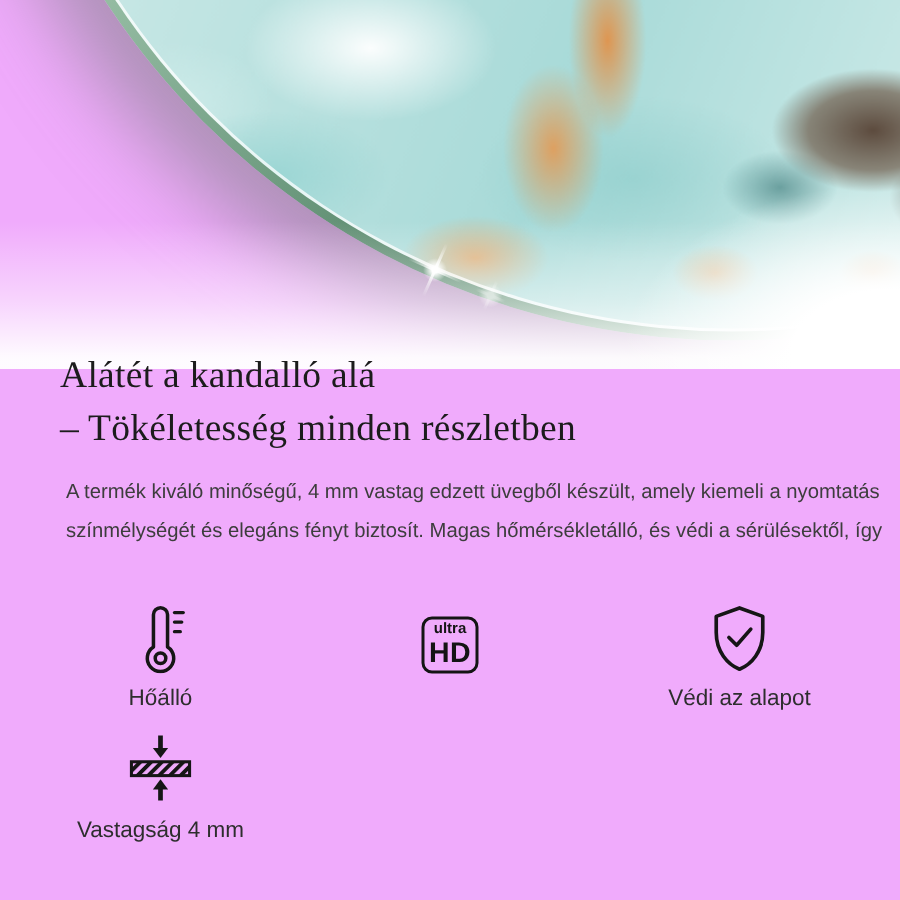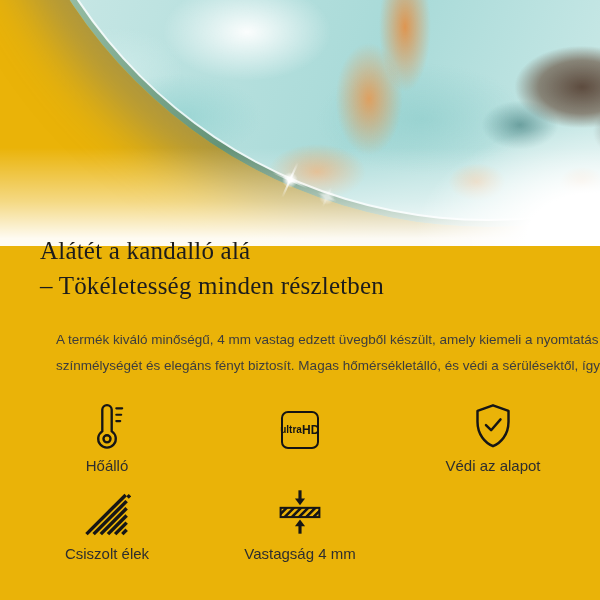--- a/index.html
+++ b/index.html
@@ -1,20 +1,20 @@
 <!DOCTYPE html>
 <html><head>
 <meta charset="utf-8">
 <style>
   html,body { margin:0; padding:0; }
   body {
     width:600px; height:600px; background:#ffffff; overflow:hidden;
     font-family:"Liberation Sans", sans-serif;
   }
-  .page { position:relative; width:600px; height:600px; background:#eab308; overflow:hidden; }
+  .page { position:relative; width:600px; height:600px; background:#f0abfc; overflow:hidden; }
 
   
   .hero { position:absolute; top:0; left:0; width:600px; height:246px; overflow:hidden; }
   .disc {
     position:absolute; left:-11px; top:-771px; width:998px; height:998px; border-radius:50%;
     background: linear-gradient(135deg, #d4e6da 18%, #9dc3aa 40%, #57876b 62%, #7fae90 78%, #a9cbb5 90%);
     box-shadow: -24px 30px 50px -4px rgba(112,122,119,0.5);
   }
   .disc-face {
     position:absolute; inset:6px; border-radius:50%;
@@ -56,38 +56,38 @@
     background: radial-gradient(circle, rgba(255,255,255,1) 0 18%, rgba(255,255,255,0) 70%);
   }
 
   
   .title {
     position:absolute; left:40px; top:233px; margin:0;
     font-family:"Liberation Serif", serif; font-weight:400;
     font-size:25px; line-height:35px; color:#1c1c1c; letter-spacing:0.2px;
   }
   .desc {
-    position:absolute; left:40px; top:311px; margin:16px;
+    position:absolute; left:40px; top:311px; margin:4px;
     font-size:13.5px; line-height:26px; color:#3d3d3d;
   }
   .desc span { display:block; white-space:nowrap; }
 
   
   .features { position:absolute; left:0; top:399px; width:600px; }
   .feat-row { display:grid; grid-template-columns:214px 172px 214px; }
   .cell { height:88px; display:flex; flex-direction:column; align-items:center; }
   .icon-box { height:50px; display:flex; align-items:flex-end; justify-content:center; }
   .feat-label { margin-top:8px; font-size:15px; color:#2e2e2e; white-space:nowrap; }
   .uhd {
     width:34px; height:34px; border:2.5px solid #141414; border-radius:7px;
-    display:flex; flex-direction:row; align-items:center; justify-content:center;
+    display:flex; flex-direction:column; align-items:center; justify-content:center;
     color:#141414; line-height:1;
   }
   .uhd .u-top { font-size:10px; font-weight:700; margin-bottom:1px; }
-  .uhd .u-bot { font-size:12px; font-weight:800; letter-spacing:0.3px; }
+  .uhd .u-bot { font-size:19px; font-weight:800; letter-spacing:0.3px; }
   svg { display:block; }
 </style>
 </head>
 <body>
 
 <div class="page">
 
   <div class="hero">
     <div class="disc">
       <div class="disc-face"></div>
@@ -149,34 +149,20 @@
           </svg>
         </div>
         <div class="feat-label">Védi az alapot</div>
       </div>
 
     </div>
 
     <div class="feat-row">
 
 
-      <div class="cell">
-        <div class="icon-box">
-          <svg width="47" height="44" viewBox="0 0 48 46" stroke="#161616" stroke-width="3.6">
-            <line x1="2" y1="43" x2="43" y2="2"></line>
-            <line x1="9.5" y1="43" x2="44" y2="8.5"></line>
-            <line x1="17" y1="43" x2="44" y2="16"></line>
-            <line x1="24.5" y1="43" x2="44" y2="23.5"></line>
-            <line x1="32" y1="43" x2="44" y2="31"></line>
-            <line x1="39.5" y1="43" x2="44" y2="38.5"></line>
-            <line x1="45" y1="4.8" x2="47.5" y2="2.3"></line>
-          </svg>
-        </div>
-        <div class="feat-label">Csiszolt élek</div>
-      </div>
 
       <div class="cell">
         <div class="icon-box">
           <svg width="48" height="50" viewBox="0 0 52 52" fill="none">
             <defs>
               <pattern id="hatch" patternUnits="userSpaceOnUse" width="5.5" height="5.5" patternTransform="rotate(45)">
                 <rect width="2.8" height="5.5" fill="#161616"></rect>
               </pattern>
             </defs>
             <line x1="26" y1="2.5" x2="26" y2="12.5" stroke="#161616" stroke-width="3.4"></line>

